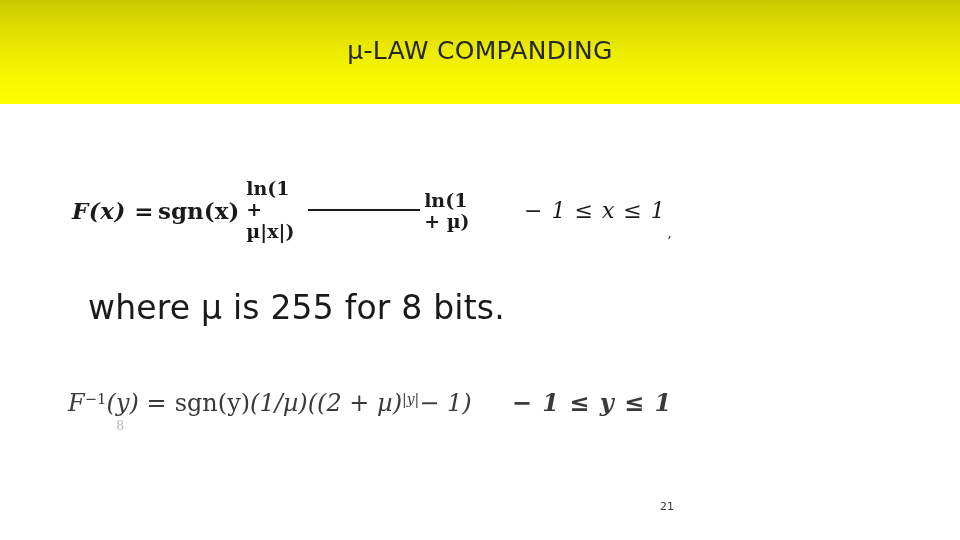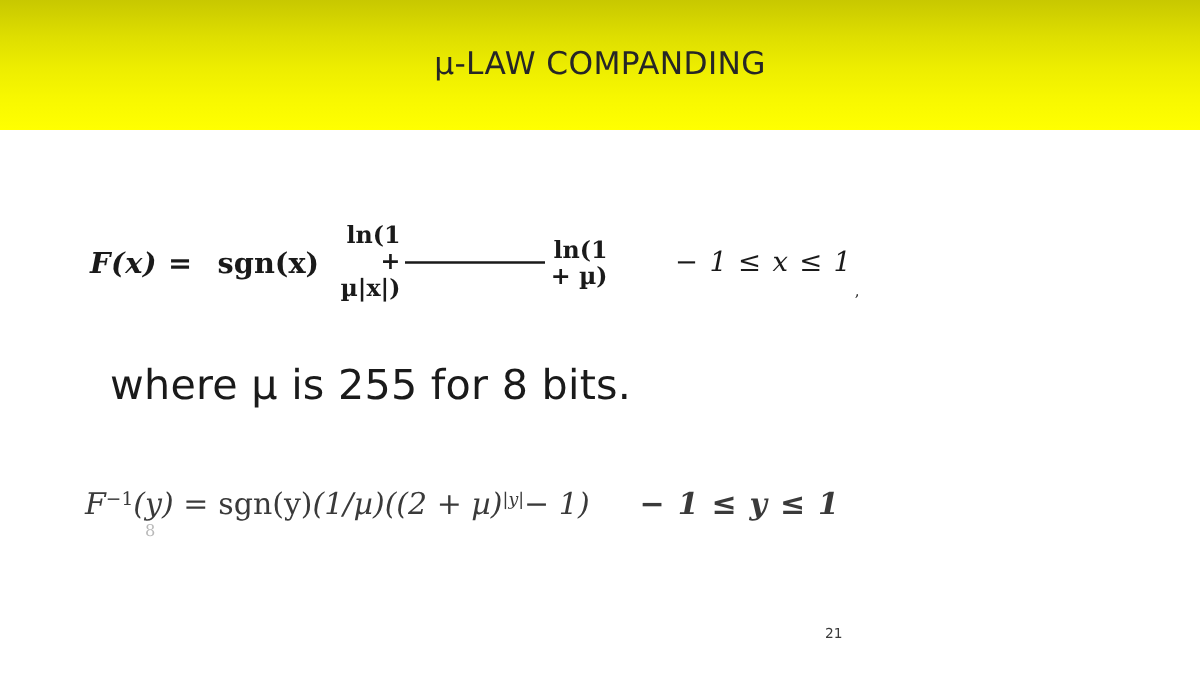--- a/index.html
+++ b/index.html
@@ -40,35 +40,34 @@
     letter-spacing: 0.3px;
     white-space: nowrap;
   }
   
   .formula-1 {
     position: absolute;
     left: 72px;
     top: 178px;
     color: #1a1a1a;
     font-family: "DejaVu Serif", serif;
-    text-align: right;
   }
   .f1-row {
     display: flex;
     align-items: center;
     font-size: 23px;
   }
   .f1-lhs {
     font-style: italic;
     font-weight: bold;
     letter-spacing: 0.5px;
   }
   .f1-sgn {
     font-weight: bold;
-    margin-left: 20px;
+    margin-left: 4px;
     margin-right: 1px;
   }
   .frac {
     display: inline-flex;
     align-items: center;
     margin: 0 2px;
     font-size: 19px;
     line-height: 1.12;
   }
   .frac .num {

